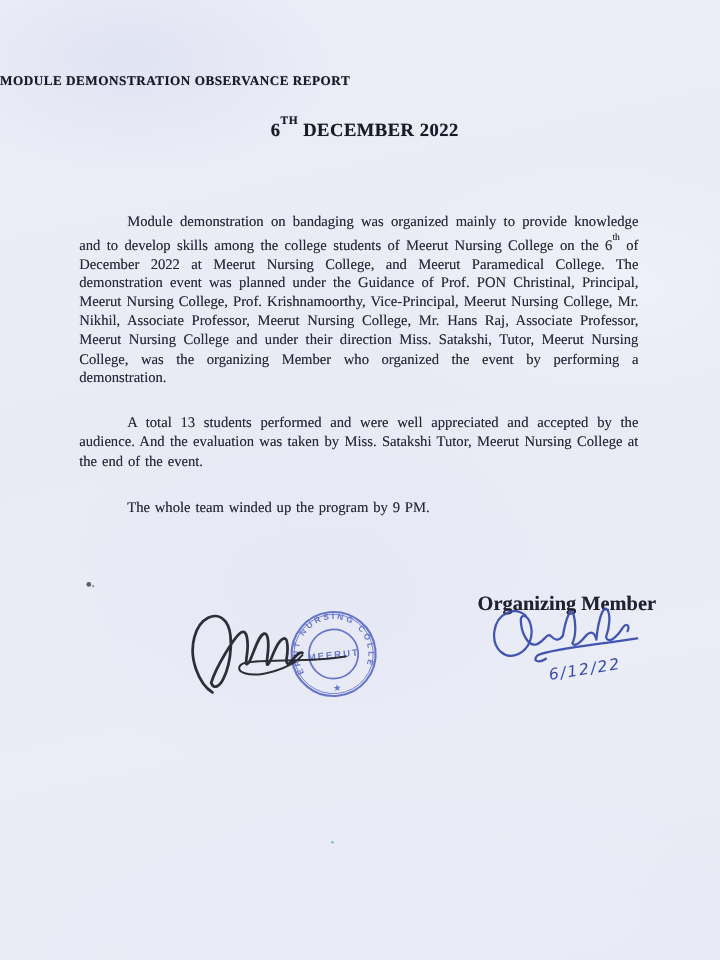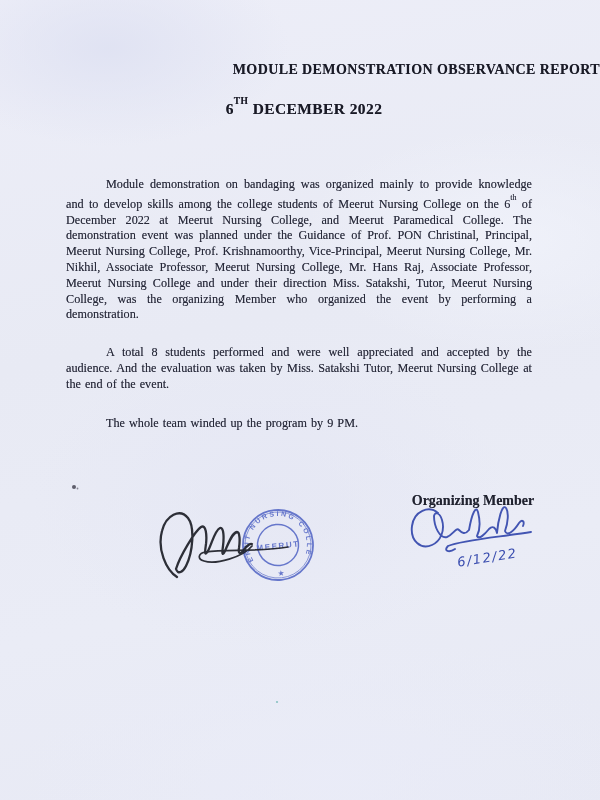--- a/index.html
+++ b/index.html
@@ -9,21 +9,21 @@
     background-image:
       radial-gradient(ellipse 260px 140px at 18% 6%, rgba(222,225,242,.85), rgba(222,225,242,0) 70%),
       radial-gradient(ellipse 300px 160px at 85% 30%, rgba(241,243,251,.8), rgba(241,243,251,0) 70%),
       radial-gradient(ellipse 340px 220px at 45% 62%, rgba(228,230,244,.7), rgba(228,230,244,0) 70%),
       radial-gradient(ellipse 420px 200px at 55% 97%, rgba(234,236,248,.8), rgba(234,236,248,0) 75%),
       linear-gradient(168deg, #edeef8 0%, #e8eaf4 40%, #eaecf6 70%, #e7e9f4 100%);
     font-family:"Liberation Serif", serif;
   }
   .title {
     position:absolute; top:62px; left:0; width:100%; margin:0;
-    text-align:right; font-size:14px; font-weight:bold; letter-spacing:.4px;
+    text-align:left; font-size:11px; font-weight:bold; letter-spacing:.4px;
     color:#191a26; text-shadow:0 0 .6px rgba(25,26,38,.55);
   }
   .subtitle {
     position:absolute; top:96px; left:0; width:100%; margin:4px;
     text-align:center; font-size:15.5px; font-weight:bold; letter-spacing:.4px;
     color:#191a26; text-shadow:0 0 .6px rgba(25,26,38,.55);
   }
   .subtitle sup { font-size:9.5px; position:relative; top:-4px; font-weight:bold; }
   .body {
     position:absolute; left:66px; width:466px; margin:0;
@@ -31,42 +31,42 @@
     font-size:12.2px; line-height:15.8px; word-spacing:1px;
     color:#272939; text-shadow:0 0 .5px rgba(35,37,55,.5);
   }
   .body sup { font-size:8px; position:relative; top:-3px; }
   .para1 { top:142px;margin-top:35px; }
   .para2 { top:288px; }
   .para3 { top:345px; }
   .closing { top:416px; text-align:left; }
   .org {
     position:absolute; top:493px; left:398px; width:150px; margin:0;
-    text-align:center; font-size:14px; font-weight:600;
+    font-size:17px; font-weight:600;
     color:#20222f; text-shadow:0 0 .5px rgba(32,34,47,.5);
   }
   .overlay { position:absolute; inset:0; }
   .stamp-ring   { font-family:"Liberation Sans", sans-serif; font-weight:bold; font-size:7px;  letter-spacing:2.2px; fill:#4a5ec2; }
   .stamp-center { font-family:"Liberation Sans", sans-serif; font-weight:bold; font-size:8px;  letter-spacing:1.6px; fill:#4a5ec2; }
   .stamp-star   { font-size:8px; fill:#4a5ec2; }
   .sig-date     { font-family:"DejaVu Sans", sans-serif; font-style:italic; font-size:13px; letter-spacing:1.5px; fill:#3a4daf; }
 </style>
 </head>
 <body>
 
 <div class="page">
 
   <h1 class="title">MODULE DEMONSTRATION OBSERVANCE REPORT</h1>
 
   <h2 class="subtitle"><span>6</span><sup>TH</sup><span> DECEMBER 2022</span></h2>
 
   <p class="body para1"><span>Module demonstration on bandaging was organized mainly to provide knowledge and to develop skills among the college students of Meerut Nursing College on the 6</span><sup>th</sup><span> of December 2022 at Meerut Nursing College, and Meerut Paramedical College. The demonstration event was planned under the Guidance of Prof. PON Christinal, Principal, Meerut Nursing College, Prof. Krishnamoorthy, Vice-Principal, Meerut Nursing College, Mr. Nikhil, Associate Professor, Meerut Nursing College, Mr. Hans Raj, Associate Professor, Meerut Nursing College and under their direction Miss. Satakshi, Tutor, Meerut Nursing College, was the organizing Member who organized the event by performing a demonstration.</span></p>
 
 
-  <p class="body para3">A total 8 students performed and were well appreciated and accepted by the audience. And the evaluation was taken by Miss. Satakshi Tutor, Meerut Nursing College at the end of the event.</p>
+  <p class="body para3">A total 13 students performed and were well appreciated and accepted by the audience. And the evaluation was taken by Miss. Satakshi Tutor, Meerut Nursing College at the end of the event.</p>
 
   <p class="body closing">The whole team winded up the program by 9 PM.</p>
 
   <p class="org">Organizing Member</p>
 
   <svg class="overlay" width="600" height="800" viewBox="0 0 600 800">
     <defs>
       <path id="stampArc" d="M -27,10.5 A 29,29 0 1 1 27,10.5"></path>
     </defs>
 

